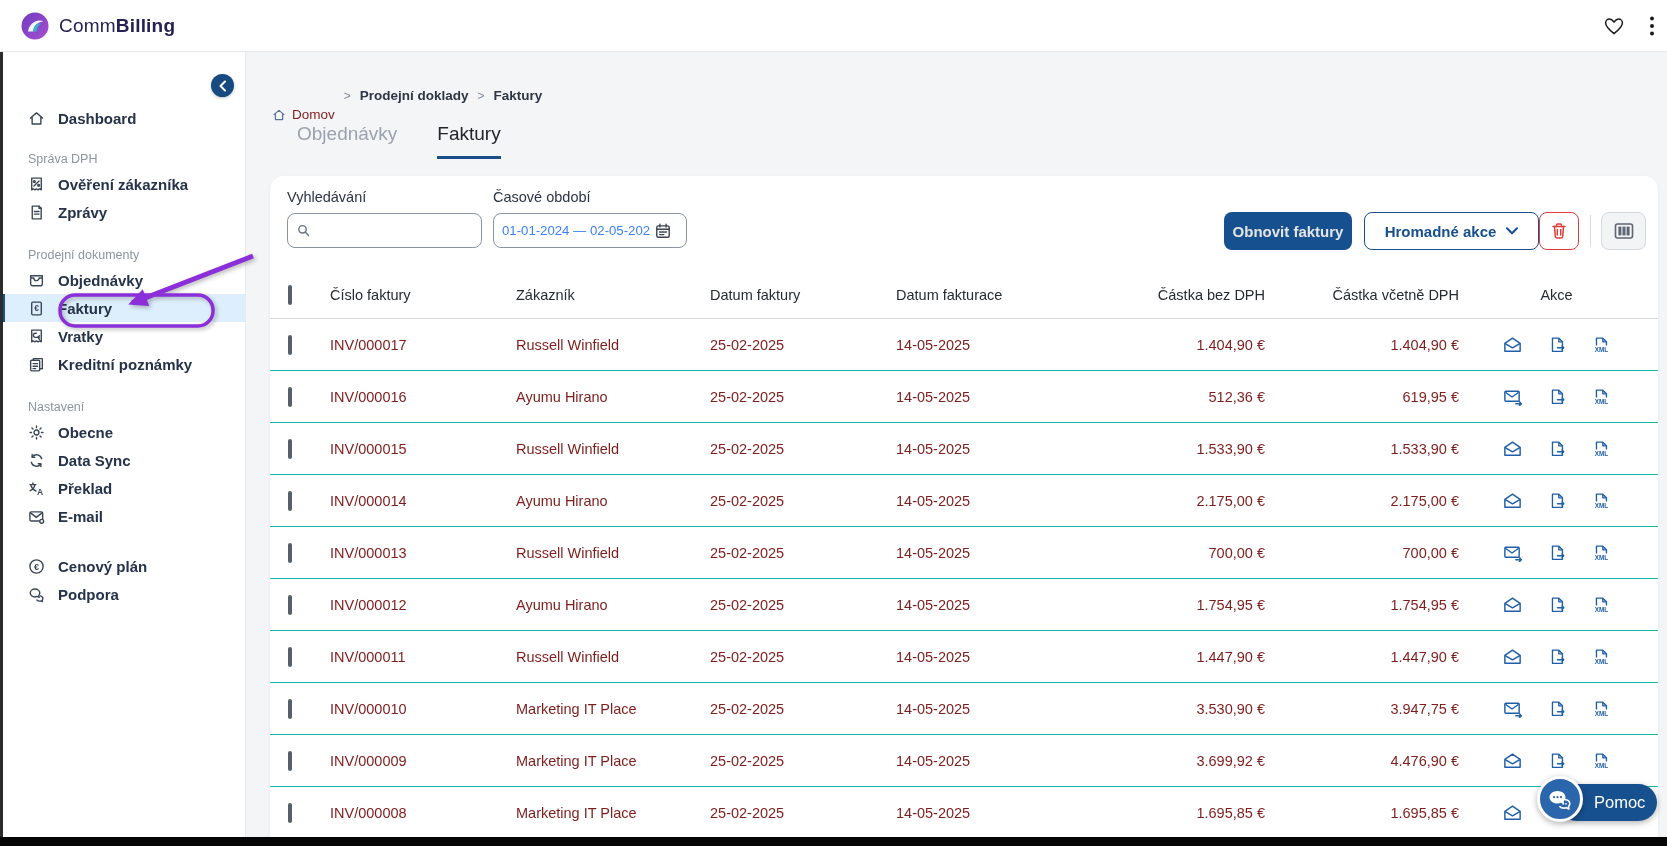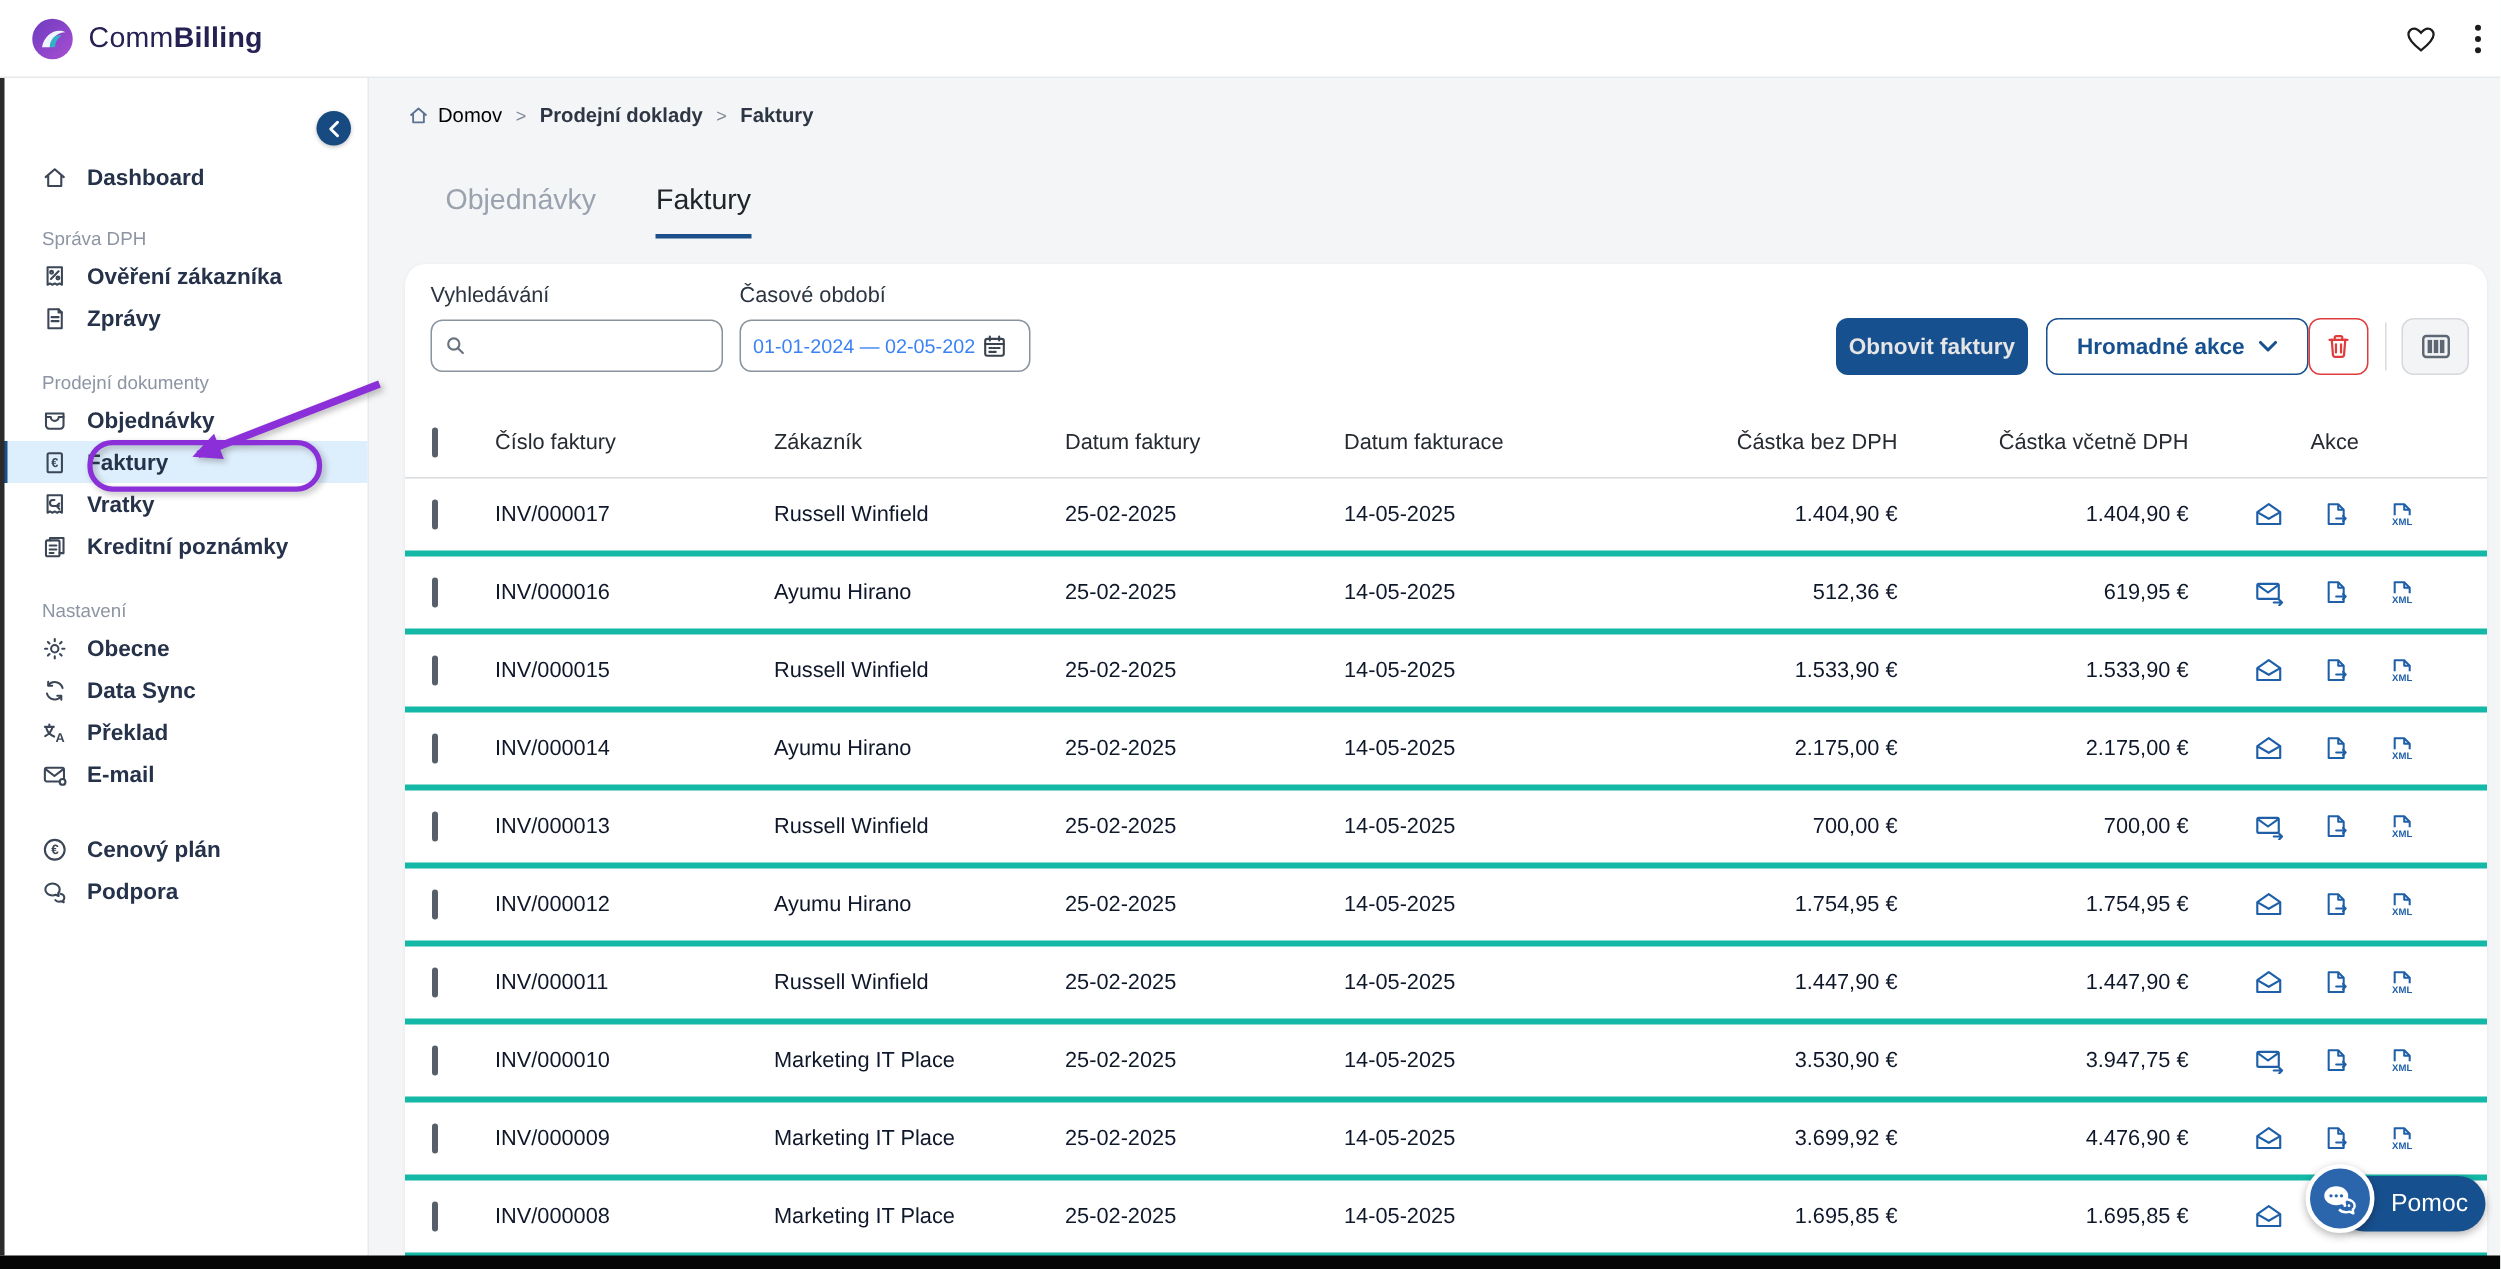--- a/index.html
+++ b/index.html
@@ -31,21 +31,21 @@
                              background:#1b4f8a; }
   .nav-sec { height:22px; margin-top:16px; display:flex; align-items:center; padding-left:28px;
              font-size:12.5px; color:#8d95a3; }
   .nav-gap { height:22px; }
   .s-icn { stroke:#3b4656; fill:none; stroke-width:1.3; stroke-linecap:round; stroke-linejoin:round; flex:0 0 auto; }
 
   
   .content { position:absolute; left:247px; top:52px; right:0; bottom:0; }
   .breadcrumb { position:absolute; left:25px; top:17px; display:flex; align-items:center; gap:9px;
                 font-size:13.5px; }
-  .bc-home { display:flex; align-items:center; gap:6px; color:#000000; cursor:pointer; }
+  .bc-home { display:flex; align-items:center; gap:6px; color:#7f1d1d; cursor:pointer;margin-top:38px; }
   .bc-sep { color:#7e8896; font-size:12px; }
   .bc-item { color:#2d3644; font-weight:700; cursor:pointer; }
   .tabs { position:absolute; left:50px; top:71px; display:flex; gap:40px; }
   .tab { font-size:19px; color:#99a2ae; padding-bottom:11px; cursor:pointer; border-bottom:3px solid transparent; }
   .tab.active { color:#20252c; border-bottom:3px solid #1b4f8a; }
 
   .card { position:absolute; left:23px; top:124px; width:1388px; height:760px; background:#fff;
           border-radius:14px; box-shadow:0 1px 3px rgba(25,35,55,.06); }
 
   .f-label { position:absolute; top:13px; font-size:14.5px; color:#2b3440; }
@@ -67,21 +67,21 @@
              border:1.5px solid #e03c3c; display:flex; align-items:center; justify-content:center; }
   .vdiv { position:absolute; left:1320px; top:39px; width:1px; height:32px; background:#d8dbdf; }
   .btn-cols { position:absolute; left:1331px; top:36px; width:45px; height:38px; background:#f3f4f6;
               border:1px solid #d5d8dc; display:flex; align-items:center; justify-content:center; }
 
   
   .table { position:absolute; left:0; top:96px; right:0; }
   .trow { display:grid; grid-template-columns:42px 186px 194px 186px 186px 187px 194px 1fr;
           padding-left:18px; padding-right:8px; align-items:center; }
   .thead { height:47px; border-bottom:1px solid #d9dcdf; font-size:14.5px; font-weight:500; color:#262b31; }
-  .tbody .trow { height:52px; border-bottom:4px solid #14b8a6; font-size:14.5px; color:#0f172a; }
+  .tbody .trow { height:52px; border-bottom:1px solid #14b8a6; font-size:14.5px; color:#7f1d1d; }
   .c-r { text-align:right; padding-right:4px; }
   .cb { width:17px; height:17px; border:2px solid #565f6a; border-radius:3px; background:#fff; cursor:pointer; }
   .actions { display:flex; align-items:center; justify-content:center; gap:24px; }
   .a-icn { cursor:pointer; display:flex; }
 
   
   .help { position:absolute; left:1537px; top:776px; z-index:60; }
   .help-pill { position:absolute; left:21px; top:8px; width:99px; height:37px; border-radius:18.5px;
                background:#17508f; color:#fff; font-size:16.5px; border:none; cursor:pointer;
                padding-left:36px; text-align:left; font-family:inherit; box-shadow:0 2px 6px rgba(0,0,0,.3); }

